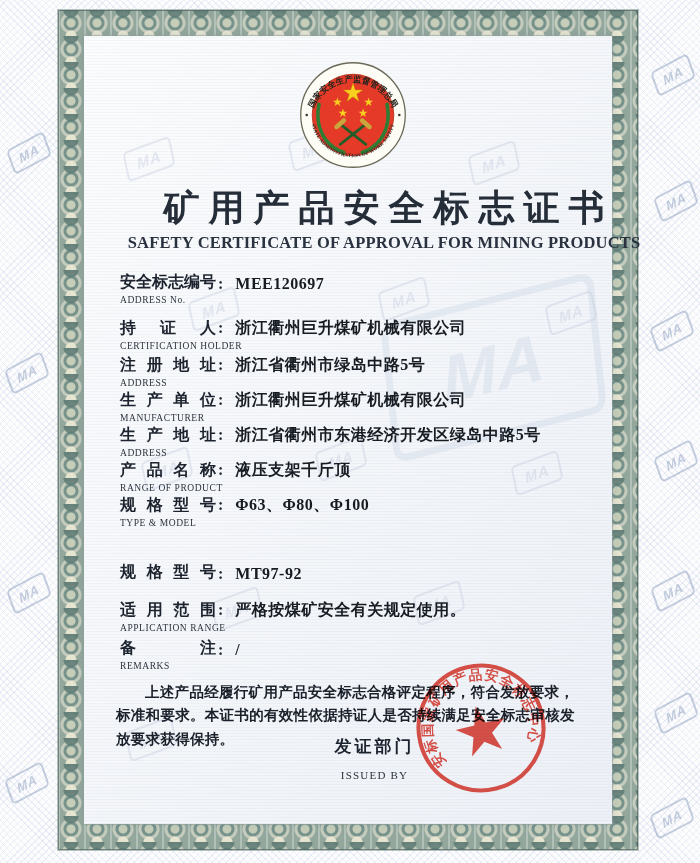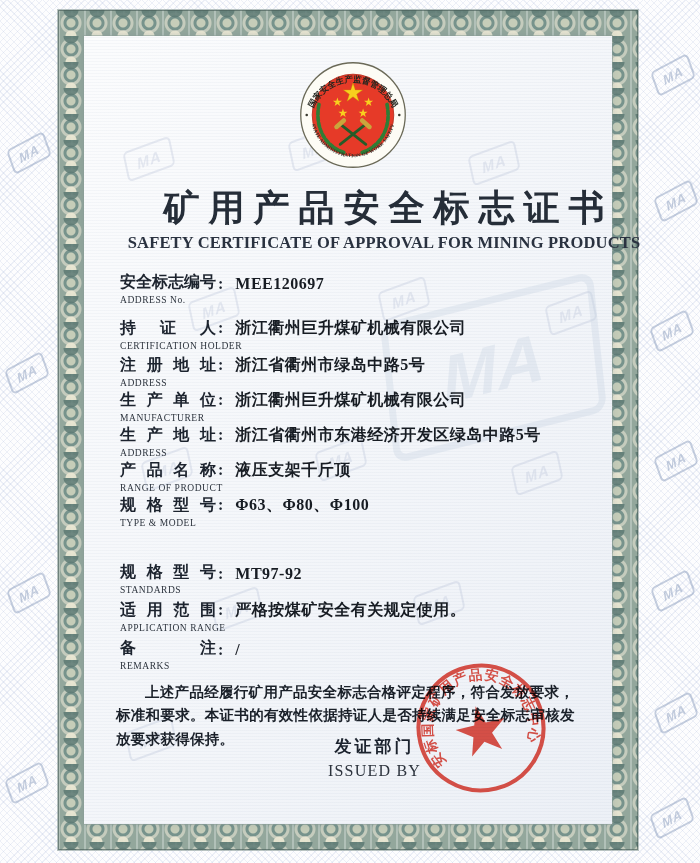--- a/index.html
+++ b/index.html
@@ -38,21 +38,21 @@
         font-size:16px;font-weight:700;vertical-align:bottom;}
   .w96{width:96px;} .w72{width:72px;}
   .colon{font-size:16px;font-weight:700;margin-left:2px;}
   .val{font-size:16px;font-weight:600;margin-left:8px;color:#171c23;letter-spacing:.5px;}
   .en{font-size:9.5px;letter-spacing:.55px;color:#2c333d;margin-top:2px;font-weight:400;}
   .vcol{position:absolute;left:304px;top:0;}
   .decl{position:absolute;left:32px;top:645px;width:468px;font-size:14.5px;font-weight:600;
         line-height:1.62;text-indent:2em;color:#1a2029;letter-spacing:.3px;}
   .issuer{position:absolute;left:218px;top:699px;width:145px;text-align:center;color:#1c232e;}
   .issuer .cn{font-size:17px;font-weight:700;letter-spacing:3px;}
-  .issuer .en{font-size:16px;letter-spacing:1.2px;margin-top:4px;}
+  .issuer .en{font-size:11px;letter-spacing:1.2px;margin-top:11px;}
   .date{position:absolute;left:221px;top:753px;width:200px;text-align:center;
         font-size:15.5px;font-weight:600;color:#171c23;letter-spacing:1px;}
   .seal{position:absolute;left:330px;top:625px;width:134px;height:134px;
         transform:rotate(-14deg);opacity:.87;mix-blend-mode:multiply;z-index:6;}
   
   .ma{position:absolute;display:flex;align-items:center;justify-content:center;
         border:2px solid currentColor;border-radius:5px;
         font-family:"Liberation Sans","DejaVu Sans",sans-serif;
         font-style:italic;font-weight:700;letter-spacing:1px;}
   .ma-in{width:46px;height:26px;font-size:15px;color:rgba(178,190,212,.30);transform:rotate(-20deg) skewX(-8deg);}
@@ -167,21 +167,20 @@
 
     <div class="row" style="top:459px">
       <span class="zl w96">规格型号</span><span class="colon">:</span>
       <span class="val">Φ63、Φ80、Φ100</span>
       <div class="en">TYPE &amp; MODEL</div>
     </div>
 
     <div class="row" style="top:526px">
       <span class="zl w96">规格型号</span><span class="colon">:</span>
       <span class="val">MT97-92</span>
-      <div class="en">STANDARDS</div>
     </div>
 
     <div class="row" style="top:602px">
       <span class="zl w96">备注</span><span class="colon">:</span>
       <span class="val">/</span>
       <div class="en">REMARKS</div>
     </div>
 
     <div class="row" style="top:564px">
       <span class="zl w96">适用范围</span><span class="colon">:</span>

